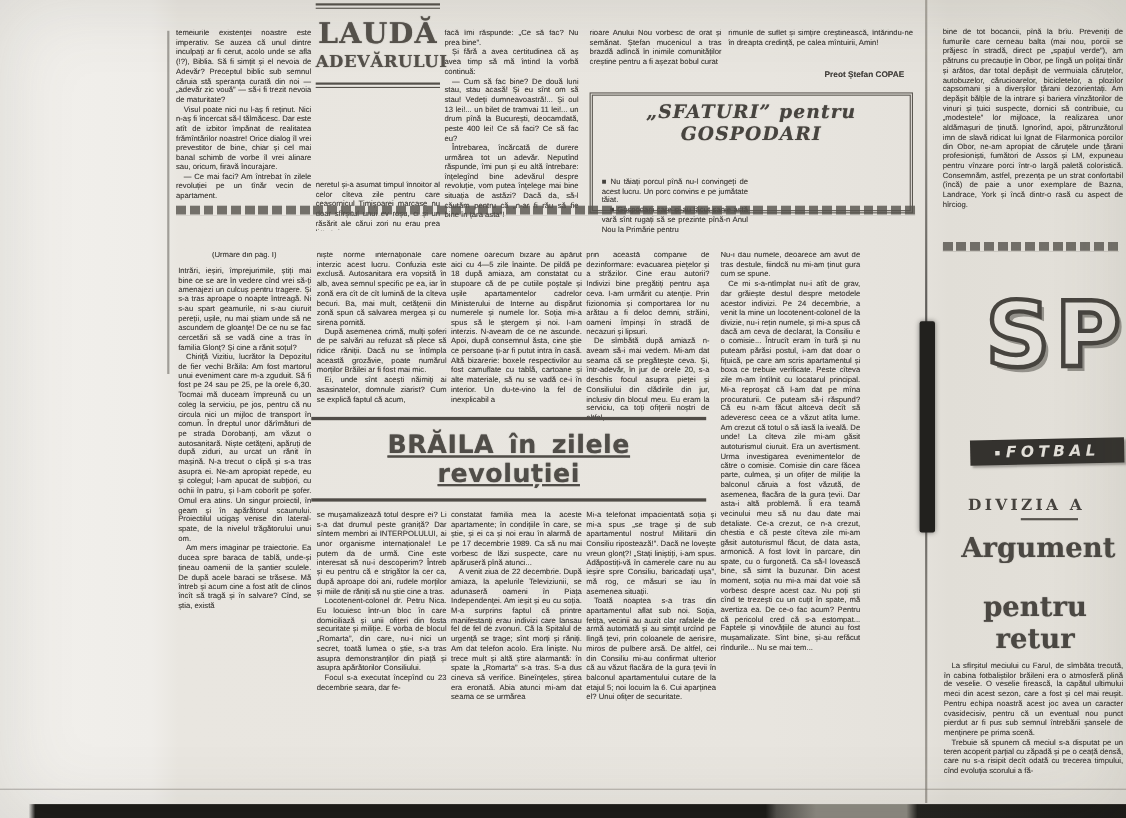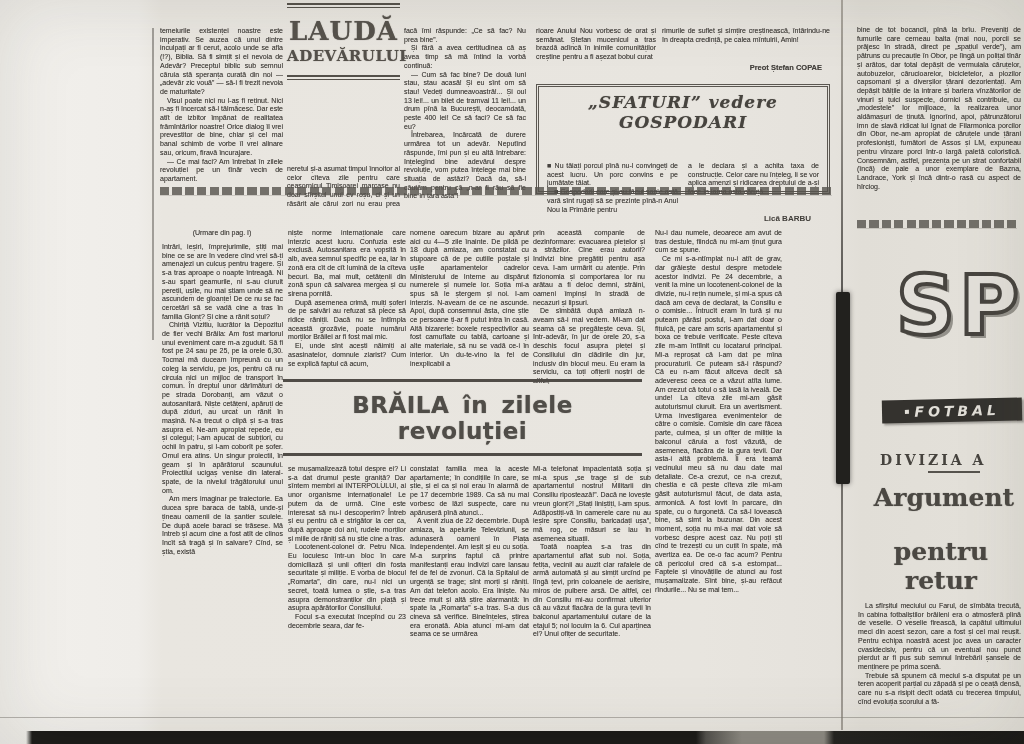--- a/index.html
+++ b/index.html
@@ -59,21 +59,21 @@
   #col2 { left:288px; top:205px; width:118px; height:172px; }
   #col3 { left:410px; top:205px; width:119px; height:172px; }
   #col4 { left:533px; top:205px; width:112px; height:172px; }
   #col5 { left:655px; top:205px; width:127px; height:468px; }
 
   #braila { left:283px; top:379px; width:359px;
     border-top:3px solid #504c47; border-bottom:3px solid #504c47;
     padding:10px 0 9px; text-align:center;
     font-family:"DejaVu Sans",sans-serif; font-weight:bold; font-size:23px;
     word-spacing:5px; letter-spacing:.5px; color:#504d48;
-    text-shadow:0 0 1px rgba(80,77,72,.7); }
+    text-shadow:0 0 1px rgba(80,77,72,.7);text-decoration:underline; }
 
   #bcol2 { left:288px; top:441px; width:118px; height:196px; }
   #bcol3 { left:410px; top:441px; width:119px; height:202px; }
   #bcol4 { left:533px; top:441px; width:118px; height:206px; }
 
   
   #rtop { left:857px; top:2px; width:164px; height:206px; }
   #sport { left:896px; top:265px; width:260px; font-family:"DejaVu Sans",sans-serif;
     font-weight:bold; font-size:82px; line-height:1; letter-spacing:4px;
     color:#e3e0da; -webkit-text-stroke:4px #47443f;
@@ -125,28 +125,24 @@
 
   <div id="colC" class="news abs">facă îmi răspunde: „Ce să fac? Nu prea bine”.
  Și fără a avea certitudinea că aș avea timp să mă întind la vorbă continuă:
  — Cum să fac bine? De două luni stau, stau acasă! Și eu sînt om să stau! Vedeți dumneavoastră!... Și oul 13 lei!... un bilet de tramvai 11 lei!... un drum pînă la București, deocamdată, peste 400 lei! Ce să faci? Ce să fac eu?
  Întrebarea, încărcată de durere urmărea tot un adevăr. Neputînd răspunde, îmi pun și eu altă întrebare: înțelegînd bine adevărul despre revoluție, vom putea înțelege mai bine situația de astăzi? Dacă da, să-l căutăm pentru că „n-ar fi rău să fie bine în țara asta”!</div>
   <div id="colD" class="news abs">rioare Anului Nou vorbesc de orat și semănat. Ștefan mucenicul a tras brazdă adîncă în inimile comunităților creștine pentru a fi așezat bobul curat</div>
   <div id="colE" class="news abs">rimurile de suflet și simțire creștinească, întărindu-ne în dreapta credință, pe calea mîntuirii, Amin!</div>
   <div id="preot" class="news abs">Preot Ștefan COPAE</div>
 
   <div id="gbox" class="abs">
-    <div class="g-title">„SFATURI” vedere GOSPODARI</div>
+    <div class="g-title">„SFATURI” pentru GOSPODARI</div>
     <div class="g-cols">
       <div class="news g-col">■ Nu tăiați porcul pînă nu-l convingeți de acest lucru. Un porc convins e pe jumătate tăiat.
  ■ Gospodarii care și-au făcut sanie astă vară sînt rugați să se prezinte pînă-n Anul Nou la Primărie pentru</div>
-      <div style="width:133px;">
-        <div class="news" style="height:50px;">a le declara și a achita taxa de construcție. Celor care nu înțeleg, li se vor aplica amenzi și ridicarea dreptului de a-și face în iarna asta căruță.</div>
-        <div class="g-sign">Lică BARBU</div>
-      </div>
     </div>
   </div>
 
   <div id="orn1" class="ornament"></div>
 
   <div id="urmare" class="news abs">(Urmare din pag. I)</div>
   <div id="col1" class="news abs">Intrări, ieșiri, împrejurimile, știți mai bine ce se are în vedere cînd vrei să-ți amenajezi un culcuș pentru tragere. Și s-a tras aproape o noapte întreagă. Ni s-au spart geamurile, ni s-au ciuruit pereții, ușile, nu mai știam unde să ne ascundem de gloanțe! De ce nu se fac cercetări să se vadă cine a tras în familia Glonț? Și cine a rănit soțul?
  Chiriță Vizitiu, lucrător la Depozitul de fier vechi Brăila: Am fost martorul unui eveniment care m-a zguduit. Să fi fost pe 24 sau pe 25, pe la orele 6,30. Tocmai mă duceam împreună cu un coleg la serviciu, pe jos, pentru că nu circula nici un mijloc de transport în comun. În dreptul unor dărîmături de pe strada Dorobanți, am văzut o autosanitară. Niște cetățeni, apăruți de după ziduri, au urcat un rănit în mașină. N-a trecut o clipă și s-a tras asupra ei. Ne-am apropiat repede, eu și colegul; l-am apucat de subțiori, cu ochii în patru, și l-am coborît pe șofer. Omul era atins. Un singur proiectil, în geam și în apărătorul scaunului. Proiectilul ucigaș venise din lateral-spate, de la nivelul trăgătorului unui om.
  Am mers imaginar pe traiectorie. Ea ducea spre baraca de tablă, unde-și țineau oamenii de la șantier sculele. De după acele baraci se trăsese. Mă întreb și acum cine a fost atît de clinos încît să tragă și în salvare? Cînd, se știa, există</div>
   <div id="col2" class="news abs">niște norme internaționale care interzic acest lucru. Confuzia este exclusă. Autosanitara era vopsită în alb, avea semnul specific pe ea, iar în zonă era cît de cît lumină de la cîteva becuri. Ba, mai mult, cetățenii din zonă spun că salvarea mergea și cu sirena pornită.

